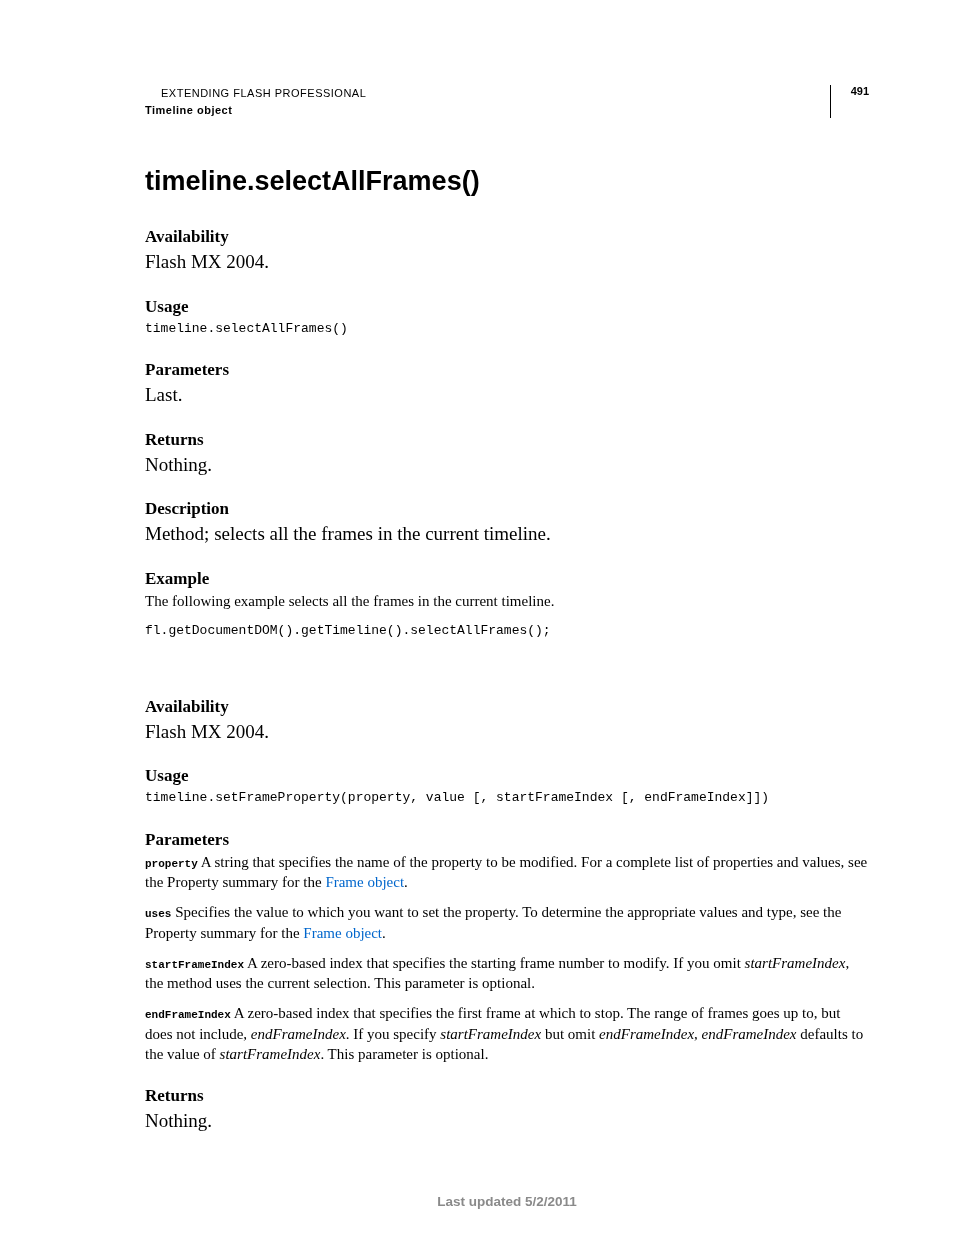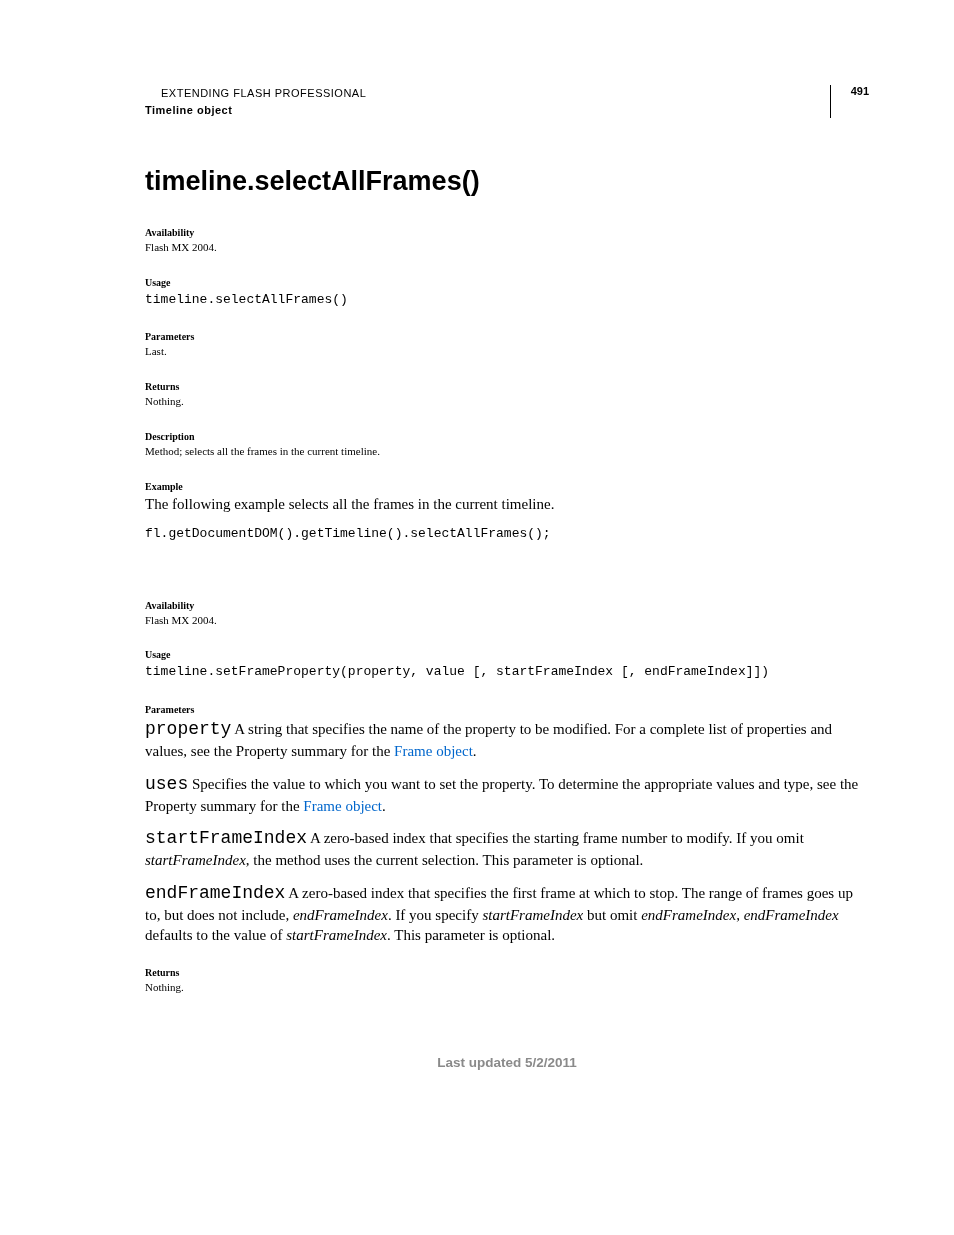--- a/index.html
+++ b/index.html
@@ -46,25 +46,25 @@
   }
   h1.method-title {
     font-family: "Myriad Pro", "Helvetica Neue", Arial, sans-serif;
     font-weight: 700;
     font-size: 27px;
     margin: 0 0 30px 0;
   }
   .section-label {
     font-family: "Minion Pro", Georgia, "Times New Roman", serif;
     font-weight: 700;
-    font-size: 10px;
+    font-size: 17px;
     margin: 0 0 2px 0;
   }
   .body-text {
-    font-size: 11px;
+    font-size: 19px;
     line-height: 1.35;
     margin: 0 0 22px 0;
   }
   .body-para {
     font-size: 15px;
     line-height: 1.35;
     margin: 0 0 10px 0;
   }
   .code {
     font-family: "Courier New", Courier, monospace;
@@ -72,22 +72,22 @@
     line-height: 1.5;
     margin: 0 0 22px 0;
     white-space: pre;
   }
   .code-inline {
     font-family: "Courier New", Courier, monospace;
     font-size: 13px;
   }
   .param-name {
     font-family: "Courier New", Courier, monospace;
-    font-size: 18px;
-    font-weight: 400;
+    font-size: 11px;
+    font-weight: 700;
     margin-top: 20px;
   }
   .italic {
     font-style: italic;
   }
   .link {
     color: #0066cc;
     text-align: center;
   }
   .method-block {

